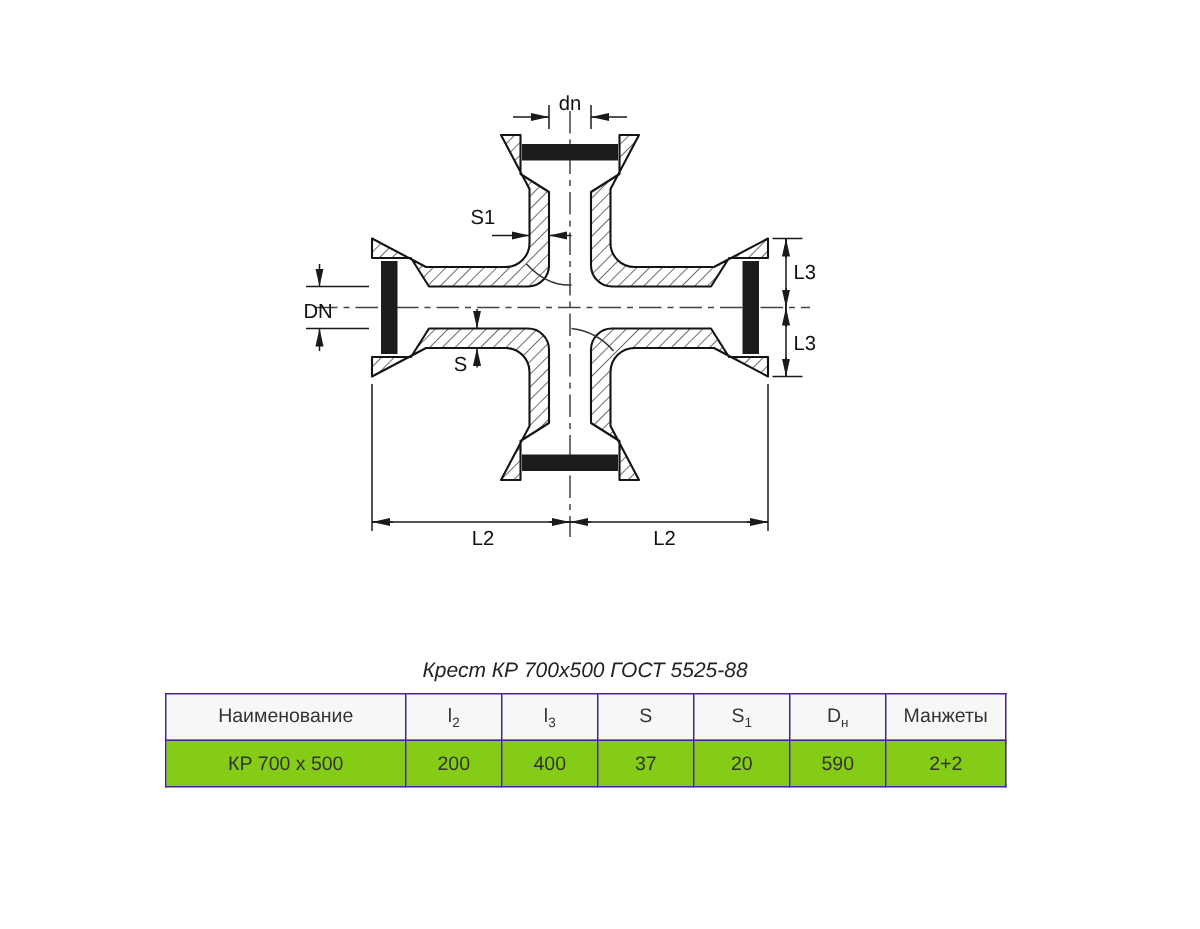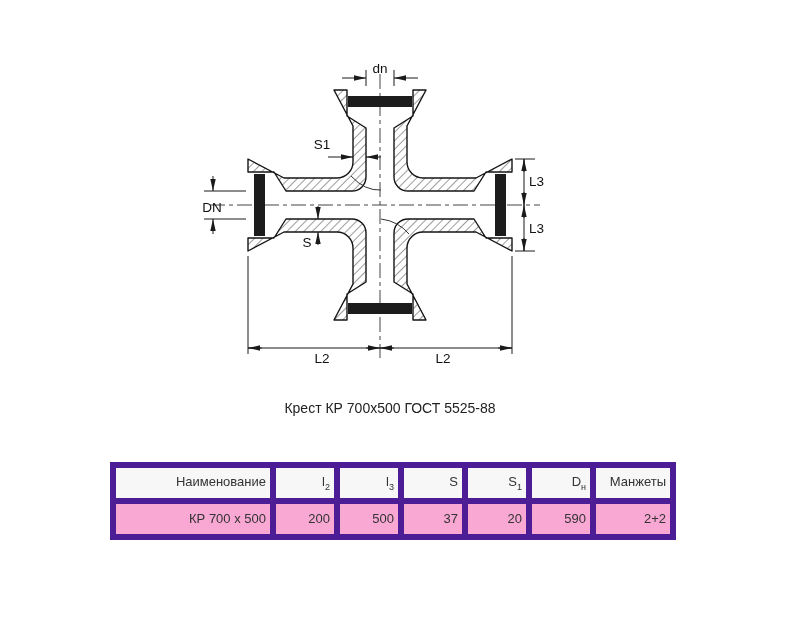--- a/index.html
+++ b/index.html
@@ -15,50 +15,51 @@
     background: #ffffff;
     overflow: hidden;
   }
   .drawing-svg {
     position: absolute;
     top: 0;
     left: 0;
   }
   .caption {
     position: absolute;
-    top: 400px;
+    top: 438px;
     left: 110px;
     width: 560px;
     text-align: center;
     font-size: 14px;
     color: #222222;
+    font-style: italic;
   }
   .spec-table {
     position: absolute;
     top: 462px;
     left: 110px;
     width: 560px;
     border-collapse: collapse;
     table-layout: fixed;
     font-size: 13px;
     color: #333333;
   }
   .spec-table th, .spec-table td {
-    border: 6px solid #4c1d95;
-    text-align: right;
+    border: 1px solid #4c1d95;
+    text-align: center;
     vertical-align: middle;
     padding: 6px 4px;
     font-weight: normal;
   }
   .spec-table thead th {
     background: #f7f7f7;
     height: 17px;
   }
   .spec-table tbody td {
-    background: #f9a8d4;
+    background: #84cc16;
     height: 18px;
   }
   .spec-table sub {
     font-size: 9px;
   }
   svg text {
     font-family: "Liberation Sans", sans-serif;
     font-size: 13.5px;
     fill: #111111;
   }
@@ -175,21 +176,21 @@
         <th><span>S</span><sub></sub></th>
         <th><span>S</span><sub>1</sub></th>
         <th><span>D</span><sub>н</sub></th>
         <th><span>Манжеты</span><sub></sub></th>
       </tr>
     </thead>
     <tbody>
       <tr>
         <td>КР 700 х 500</td>
         <td>200</td>
-        <td>500</td>
+        <td>400</td>
         <td>37</td>
         <td>20</td>
         <td>590</td>
         <td>2+2</td>
       </tr>
     </tbody>
   </table>
 
 </div>
 

